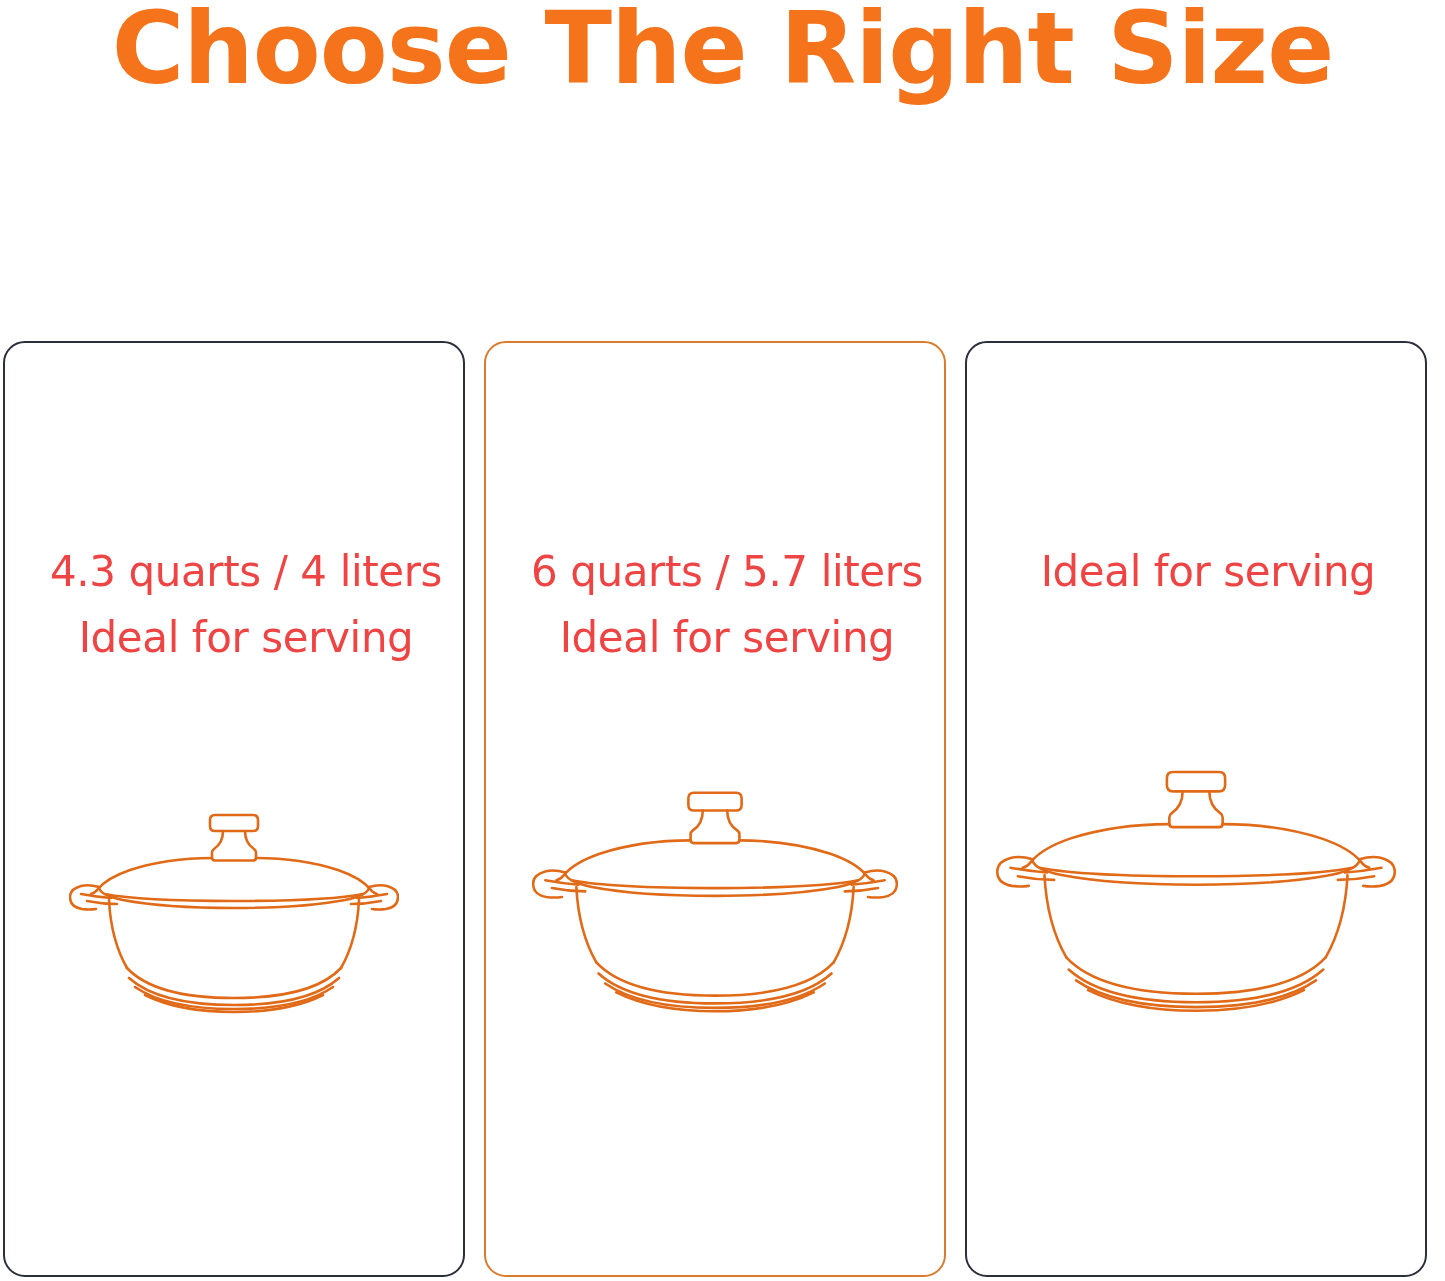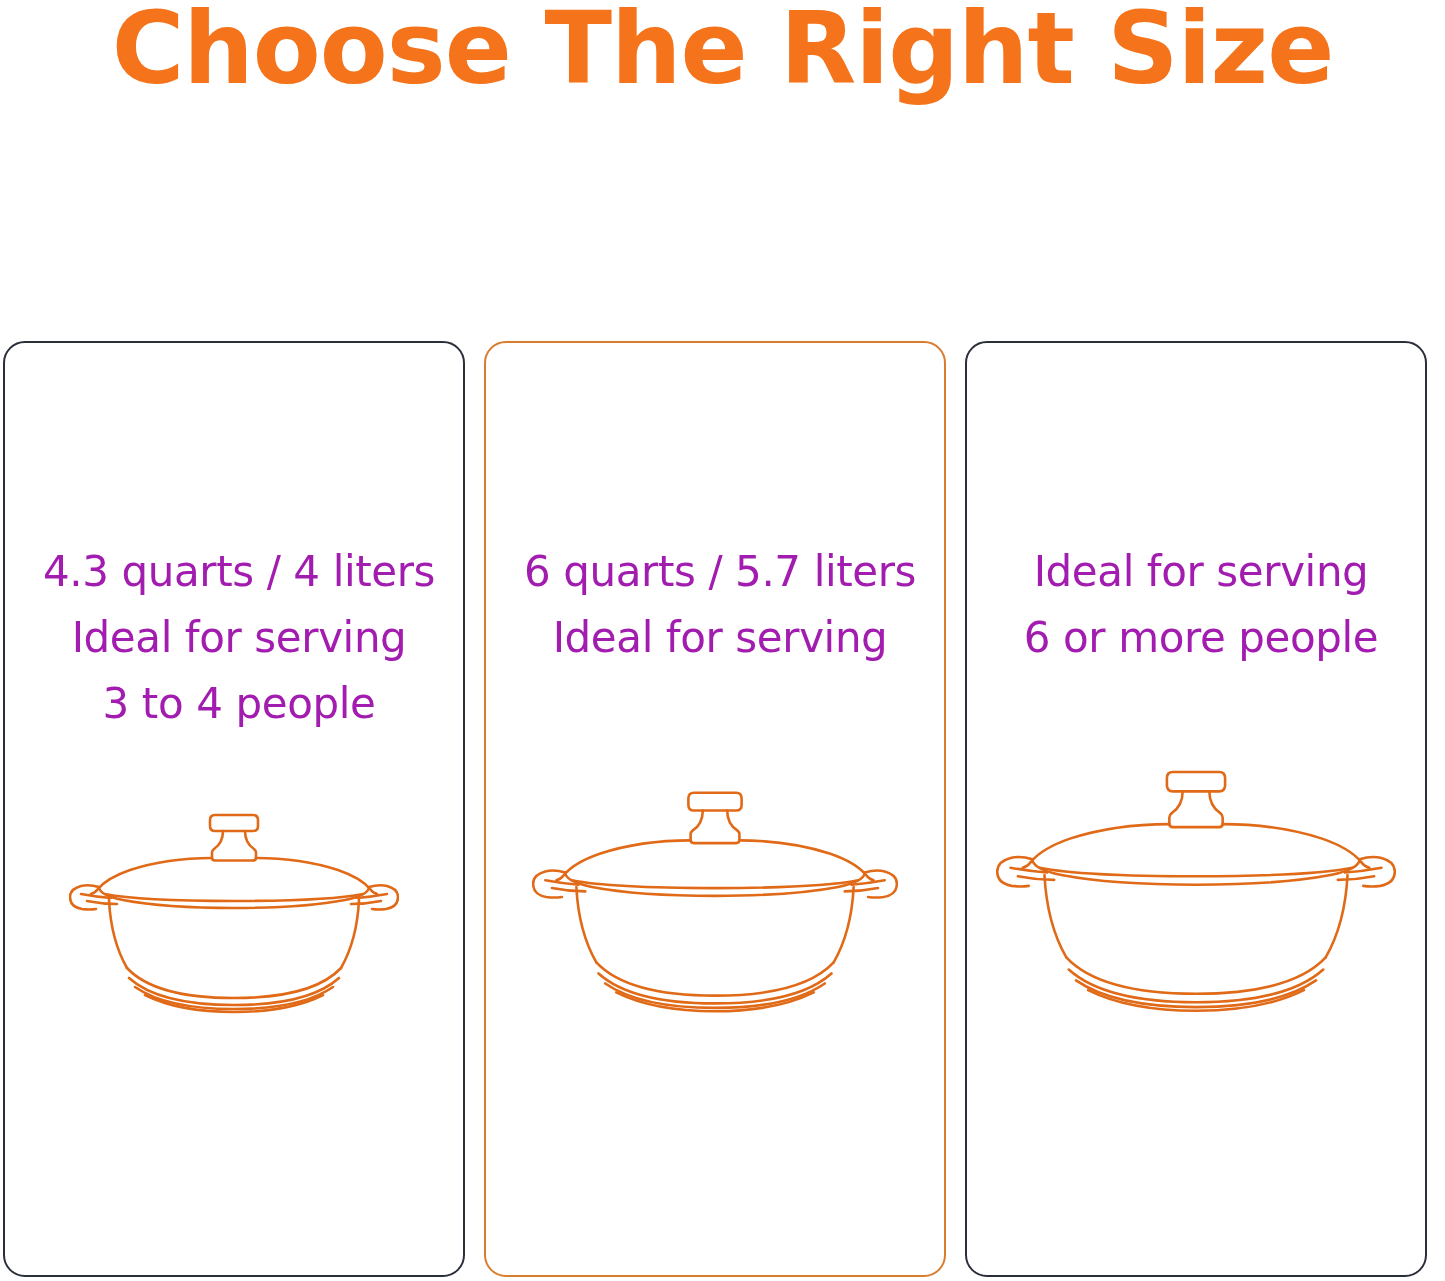--- a/index.html
+++ b/index.html
@@ -62,25 +62,25 @@
     display: flex;
     flex-direction: column;
     align-items: center;
   }
   .card.highlight {
     border-color: #D87C2E;
   }
 
   .card-text {
     position: absolute;
-    left: 5px;
+    left: 12px;
     top: 196px;
     width: 100%;
     text-align: center;
-    color: #a21caf;
+    color: #ef4444;
     font-family: "DejaVu Sans", sans-serif;
     font-size: 42px;
     line-height: 66px;
     letter-spacing: -0.4px;
     white-space: nowrap;
   }
   .card-text .line { display: block; }
 
   .pot-wrap {
     position: absolute;
@@ -103,21 +103,20 @@
 <div id="page">
 
   <div id="title">Choose The Right Size</div>
 
   <div id="cards">
 
     <div class="card">
       <div class="card-text">
         <span class="line">4.3 quarts / 4 liters</span>
         <span class="line">Ideal for serving</span>
-        <span class="line">3 to 4 people</span>
       </div>
       <div class="pot-wrap">
         <svg class="pot-svg" width="330" height="215" viewBox="0 0 330 215" fill="none" stroke="#E06A17" stroke-width="2.6" stroke-linecap="round" stroke-linejoin="round">
 
           <path d="M141 18 q0-5 5-5 h38 q5 0 5 5 v6 q0 5 -5 5 h-38 q-5 0 -5 -5 z"></path>
           <path d="M154 29 q0 12 -9 18 q-2 1.5 -2 3.5 v5 q0 3 3 3 h38 q3 0 3 -3 v-5 q0 -2 -2 -3.5 q-9 -6 -9 -18"></path>
 
           <path d="M143 56 q-45 0 -82 12 q-23 8 -32 19 q-3 4 -7 5"></path>
           <path d="M187 56 q45 0 82 12 q23 8 32 19 q3 4 7 5"></path>
 
@@ -169,21 +168,20 @@
           <path d="M60 176 q30 27 105 27 q75 0 105 -27"></path>
           <path d="M66 185 q32 22 99 22 q67 0 99 -22"></path>
           <path d="M76 193 q34 17 89 17 q55 0 89 -17"></path>
         </svg>
       </div>
     </div>
 
     <div class="card">
       <div class="card-text">
         <span class="line">Ideal for serving</span>
-        <span class="line">6 or more people</span>
       </div>
       <div class="pot-wrap">
         <svg class="pot-svg" width="400" height="261" viewBox="0 0 330 215" fill="none" stroke="#E06A17" stroke-width="2.15" stroke-linecap="round" stroke-linejoin="round">
           <path d="M141 18 q0-5 5-5 h38 q5 0 5 5 v6 q0 5 -5 5 h-38 q-5 0 -5 -5 z"></path>
           <path d="M154 29 q0 12 -9 18 q-2 1.5 -2 3.5 v5 q0 3 3 3 h38 q3 0 3 -3 v-5 q0 -2 -2 -3.5 q-9 -6 -9 -18"></path>
           <path d="M143 56 q-45 0 -82 12 q-23 8 -32 19 q-3 4 -7 5"></path>
           <path d="M187 56 q45 0 82 12 q23 8 32 19 q3 4 7 5"></path>
           <path d="M30 85 q0 8 24 13 q42 8 111 8 q69 0 111 -8 q24 -5 24 -13"></path>
           <path d="M36 92 q35 7 129 7 q94 0 129 -7"></path>
           <path d="M30 85 q-10 -3 -18 -1 q-11 3 -11 11 q0 10 12 12 q7 1 14 0"></path>

